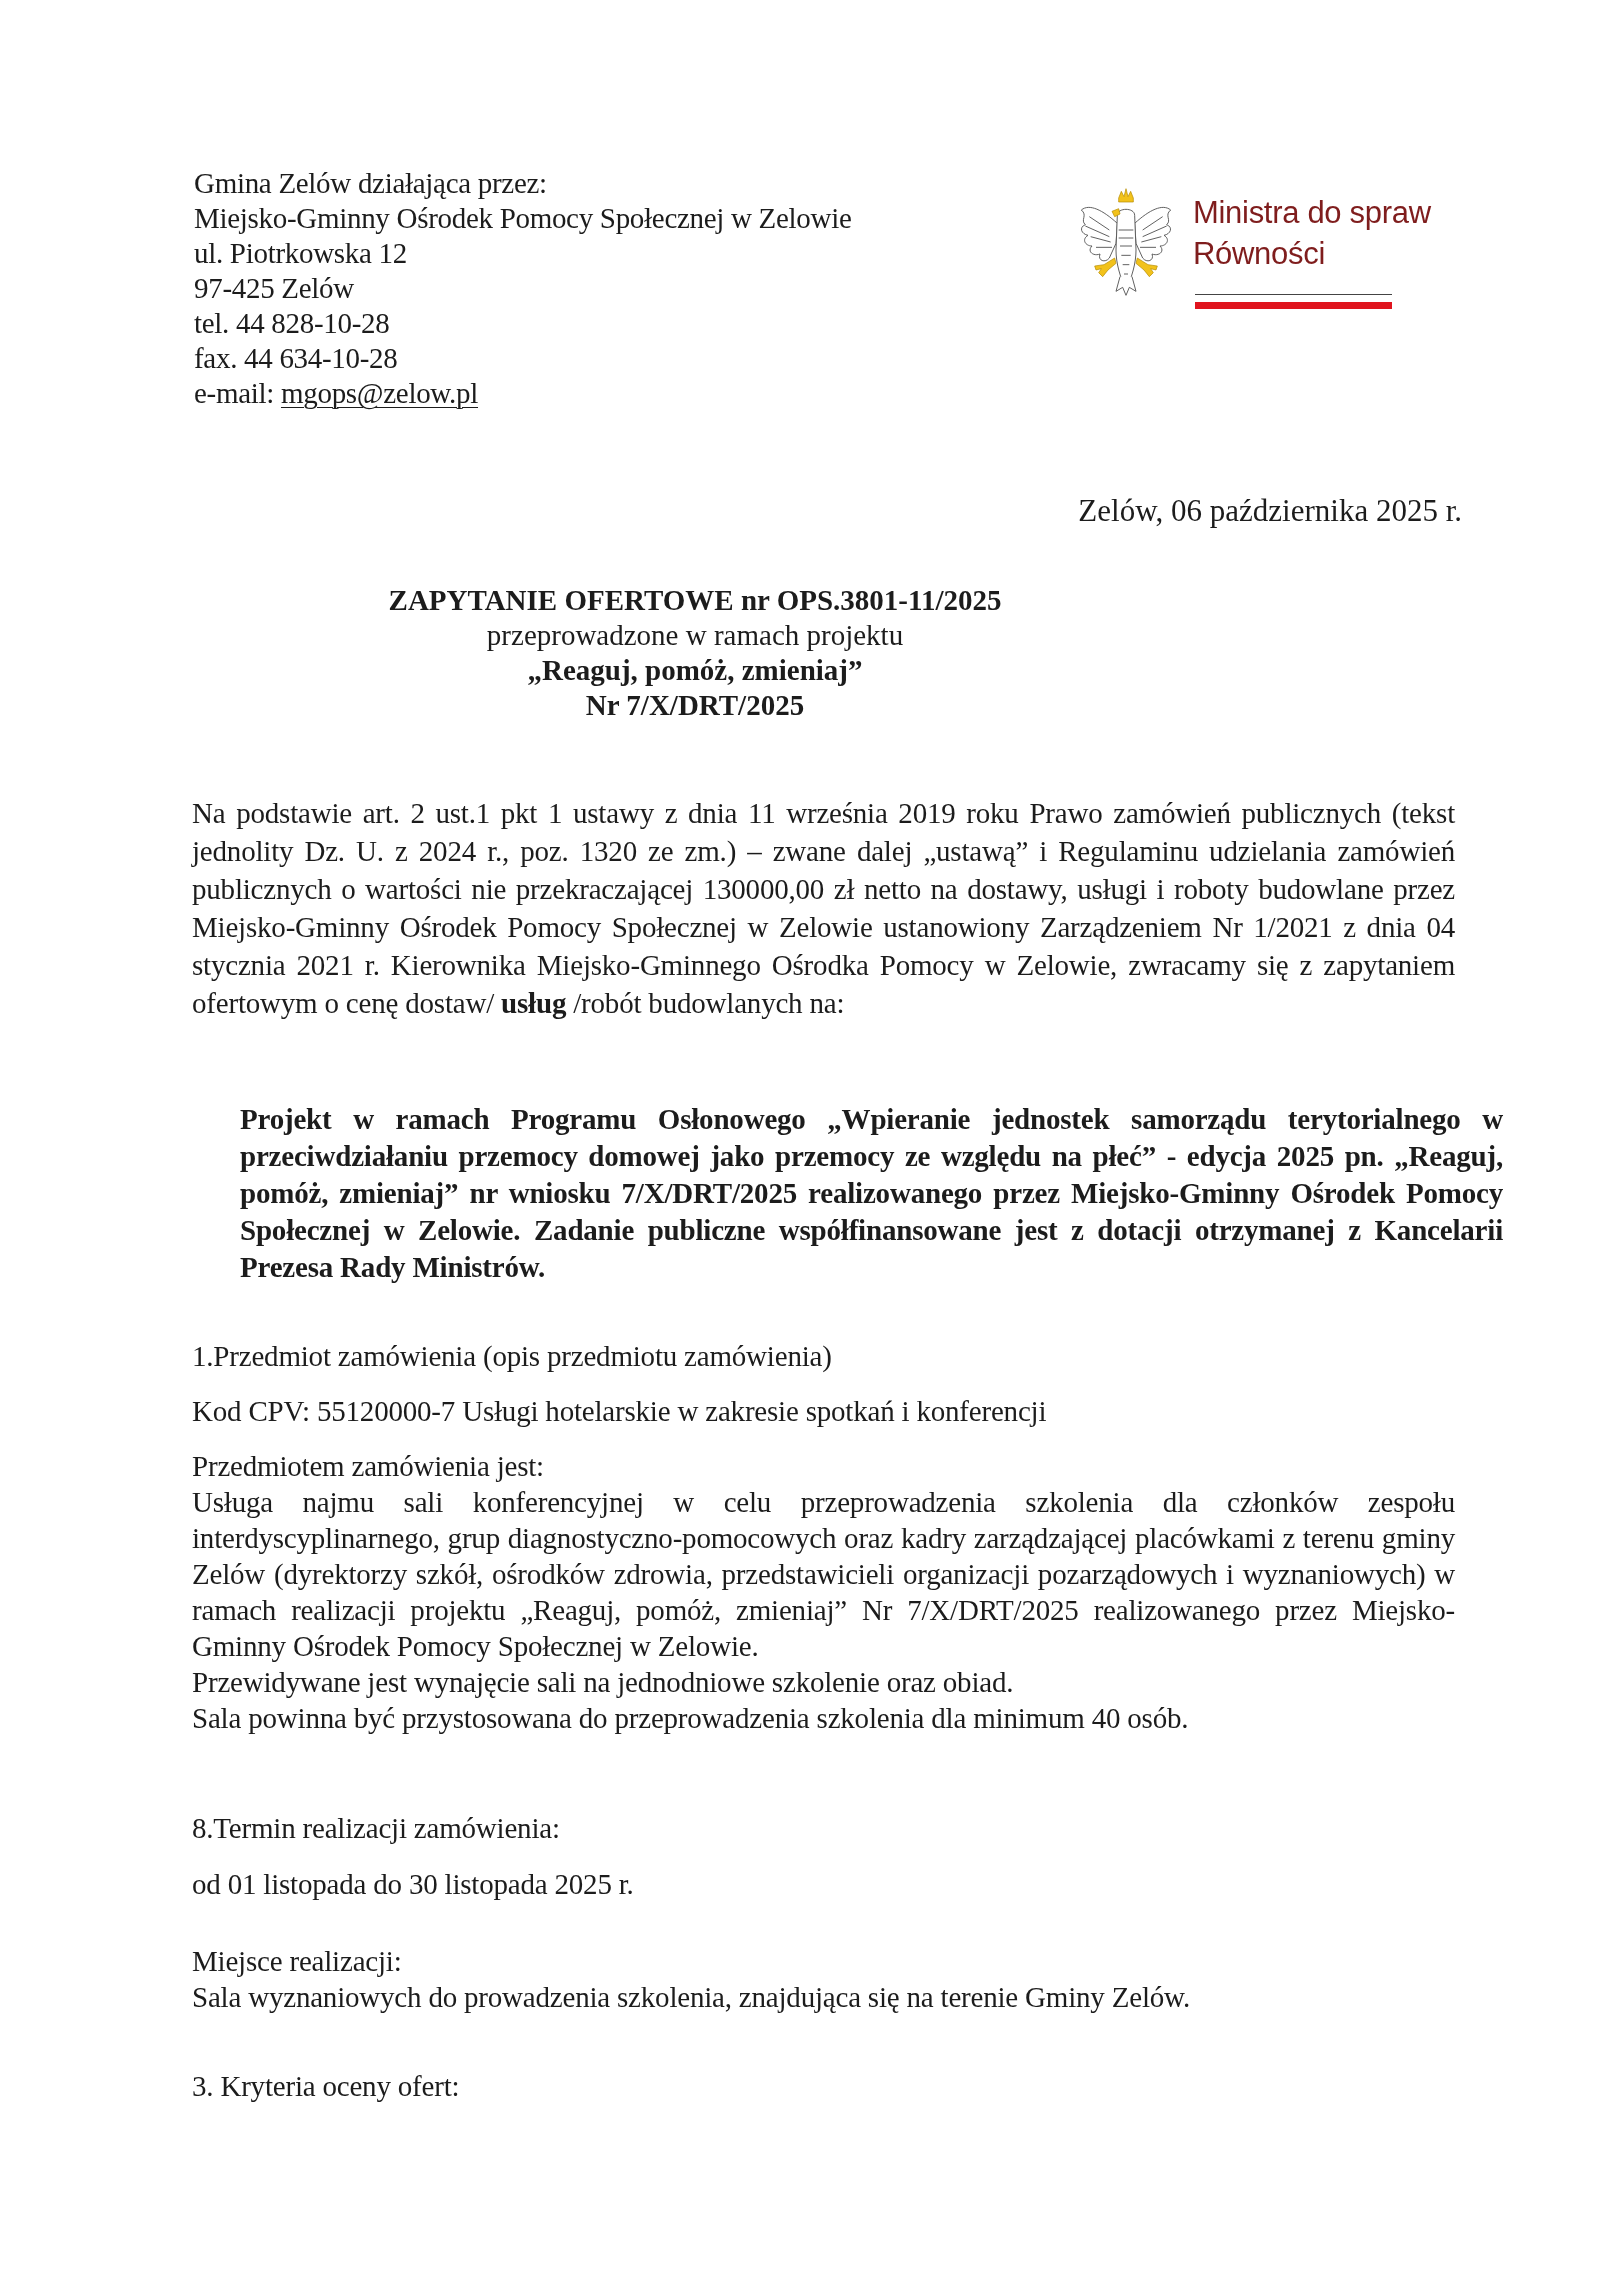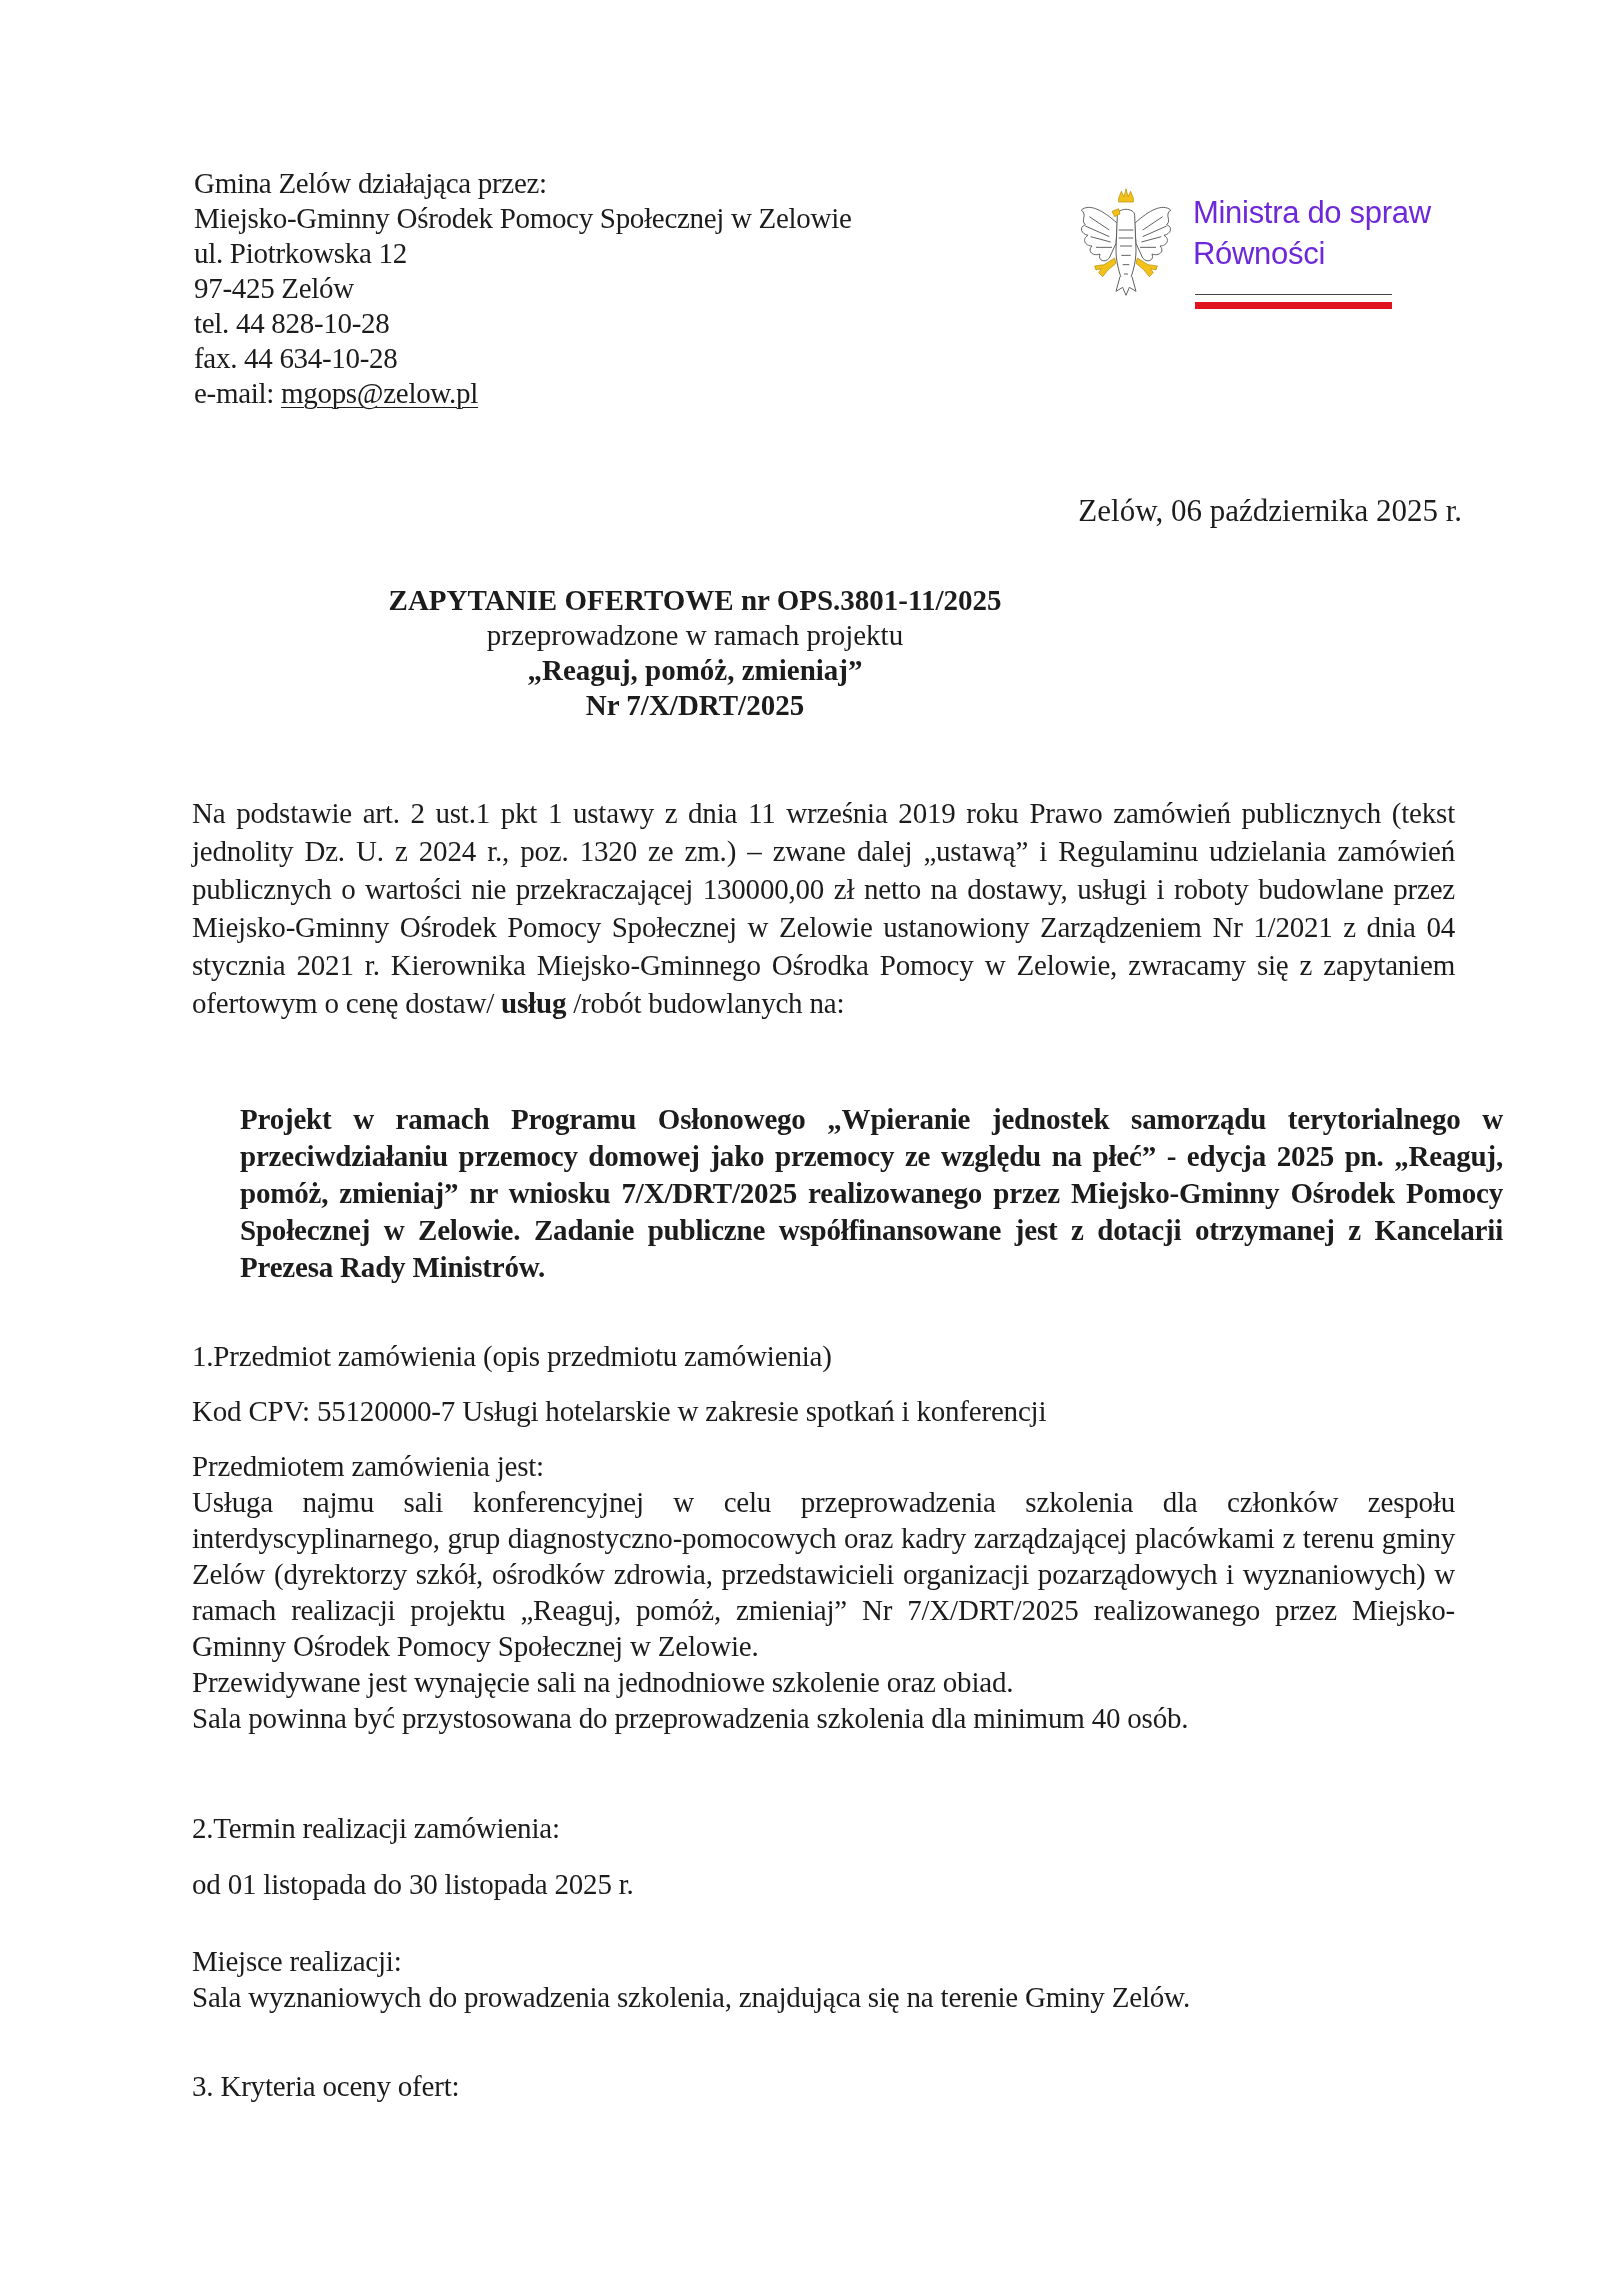--- a/index.html
+++ b/index.html
@@ -6,21 +6,21 @@
   body { width: 1610px; height: 2295px; position: relative; overflow: hidden; color: #1c1c1c; }
   .serif { font-family: "Liberation Serif", "DejaVu Serif", serif; }
   .sans { font-family: "Liberation Sans", "DejaVu Sans", sans-serif; }
 
   .sender { position: absolute; left: 194px; top: 166px; font-size: 29px; line-height: 35px; letter-spacing: -0.3px; }
   .sender div { white-space: nowrap; }
   .sender .email-link { text-decoration: underline; text-underline-offset: 4px; text-decoration-thickness: 1.3px; color: #1c1c1c; }
 
   .logo { position: absolute; left: 1069px; top: 180px; width: 387px; height: 127px; }
   .logo .eagle { position: absolute; left: 6.7px; top: 3.3px; width: 100px; height: 114px; }
-  .logo .ministry-text { position: absolute; left: 124px; top: 12px; font-size: 31px; line-height: 41px; color: #6d28d9; letter-spacing: -0.3px; }
+  .logo .ministry-text { position: absolute; left: 124px; top: 12px; font-size: 31px; line-height: 41px; color: #7f1d1d; letter-spacing: -0.3px; }
   .logo .line-thin { position: absolute; left: 126px; top: 114px; width: 197px; height: 1.3px; background: #444; }
   .logo .line-red { position: absolute; left: 126px; top: 122px; width: 197px; height: 6.7px; background: #e0141e; }
 
   .date { position: absolute; right: 148px; top: 493px; font-size: 31px; white-space: nowrap; }
 
   .title-block { position: absolute; left: 0; width: 1610px; top: 583px; text-align: center; font-size: 29px; line-height: 35px; }
   .title-block .bold { font-weight: bold; }
   .title-block div { margin-left: -220px; }
 
   .body { position: absolute; left: 192px; width: 1263px; font-size: 29px; line-height: 36px; letter-spacing: -0.2px; }
@@ -94,21 +94,21 @@
 
 <div class="body sec1">1.Przedmiot zamówienia (opis przedmiotu zamówienia)</div>
 <div class="body cpv">Kod CPV: 55120000-7 Usługi hotelarskie w zakresie spotkań i konferencji</div>
 <div class="body subject">
   <div>Przedmiotem zamówienia jest:</div>
   <div class="just">Usługa najmu sali konferencyjnej w celu przeprowadzenia szkolenia dla członków zespołu interdyscyplinarnego, grup diagnostyczno-pomocowych oraz kadry zarządzającej placówkami z terenu gminy Zelów (dyrektorzy szkół, ośrodków zdrowia, przedstawicieli organizacji pozarządowych i wyznaniowych) w ramach realizacji projektu „Reaguj, pomóż, zmieniaj” Nr 7/X/DRT/2025 realizowanego przez Miejsko-Gminny Ośrodek Pomocy Społecznej w Zelowie.</div>
   <div>Przewidywane jest wynajęcie sali na jednodniowe szkolenie oraz  obiad.</div>
   <div>Sala powinna być przystosowana do przeprowadzenia szkolenia dla minimum 40 osób.</div>
 </div>
 
-<div class="body sec2">2.Termin realizacji zamówienia:</div>
+<div class="body sec2">8.Termin realizacji zamówienia:</div>
 <div class="body term">od 01 listopada do 30 listopada 2025 r.</div>
 <div class="body place">
   <div>Miejsce realizacji:</div>
   <div>Sala wyznaniowych do prowadzenia szkolenia, znajdująca się na terenie Gminy Zelów.</div>
 </div>
 
 <div class="body sec3">3. Kryteria oceny ofert:</div>
 
 
 </body></html>

